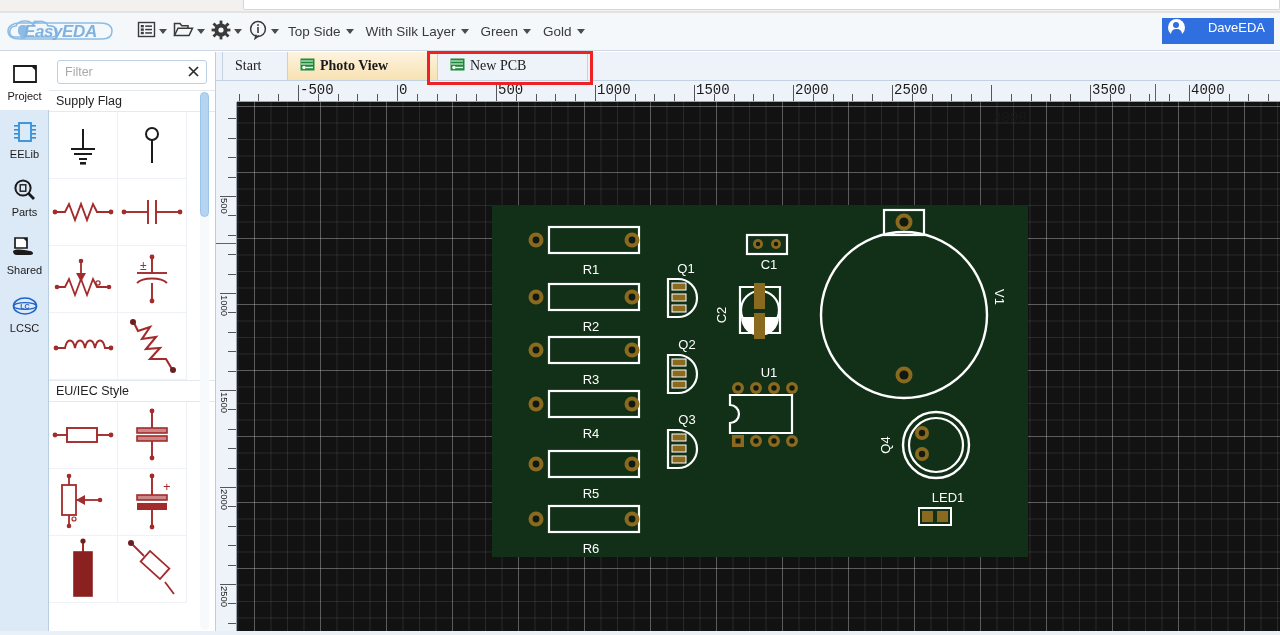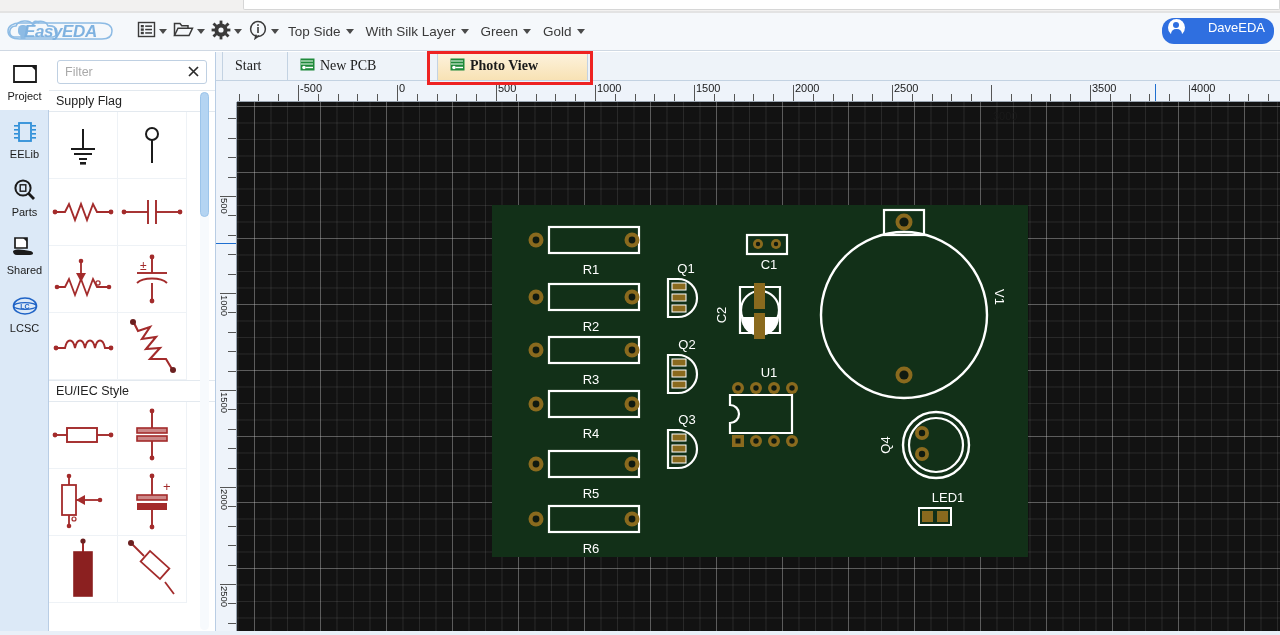--- a/index.html
+++ b/index.html
@@ -55,21 +55,21 @@
     border-top: 5px solid #4a4a4a;
   }
   .tb-text-btn {
     display: flex; align-items: center; gap: 5px;
     font-size: 13.5px; color: #3a3a3a; padding: 3px 6px;
     cursor: pointer; white-space: nowrap; text-align: center;
   }
 
   .user-btn {
     position: absolute; right: 6px; top: 5px;
-    background: #2f6fe0; color: #fff; border-radius: 12px;
+    background: #2f6fe0; color: #fff; border-radius: 0;
     height: 26px; display: flex; align-items: center; gap: 23px;
     padding: 0 9px 8px 6px; font-size: 13px; cursor: pointer;
   }
   .user-btn .av {
     width: 17px; height: 17px; border-radius: 50%; background: #fff;
     position: relative; flex: none;
   }
   .user-btn .av::before {
     content: ''; position: absolute; left: 5.5px; top: 3px;
     width: 6px; height: 6px; border-radius: 50%; background: #2f6fe0;
@@ -170,22 +170,22 @@
   }
   .vruler {
     position: absolute; left: 0; top: 21px; width: 21px; height: 533px;
     background: #eef3fa; border-right: 1px solid #9aa5b1;
   }
   .corner {
     position: absolute; left: 0; top: 0; width: 21px; height: 21px;
     background: #eef3fa; z-index: 3;
   }
   .ruler-label {
-    position: absolute; font-size: 11px; color: #1a1a1a;
-    font-family: Liberation Sans, sans-serif; white-space: nowrap;
+    position: absolute; font-size: 14px; color: #1a1a1a;
+    font-family: Liberation Mono, monospace; white-space: nowrap;
   }
   .vruler-label {
     position: absolute; font-size: 9.5px; color: #1a1a1a;
     writing-mode: vertical-rl; white-space: nowrap; left: 3px;
   }
   .tick { position: absolute; background: #555; }
   .grid-area {
     position: absolute; left: 21px; top: 21px; width: 1043px; height: 533px;
     background-color: #121212;
     background-image:
@@ -553,47 +553,47 @@
 
     <div class="lib-scrollbar">
       <div class="lib-thumb"></div>
     </div>
   </div>
 
   <div class="tabbar">
     <div class="tab first">
       <span>Start</span>
     </div>
+    <div class="tab wide active">
+      <span class="tab-pcb-icon">
+        <svg width="15" height="13" viewBox="0 0 15 13">
+          <rect x="0.5" y="0.5" width="14" height="12" fill="#1f8a3b"></rect>
+          <g stroke="#cfe9d4" stroke-width="1.2">
+            <path d="M1 3 L13 3"></path>
+              <path d="M1 6 L13 6"></path>
+          </g>
+          <circle cx="4" cy="9.5" r="1.8" fill="#ffffff"></circle>
+          <path d="M6 9.5 L13 9.5" stroke="#ffffff" stroke-width="1.4"></path>
+        </svg>
+      </span>
+      <span>Photo View</span>
+    </div>
     <div class="tab wide">
       <span class="tab-pcb-icon">
         <svg width="15" height="13" viewBox="0 0 15 13">
           <rect x="0.5" y="0.5" width="14" height="12" fill="#1f8a3b"></rect>
           <g stroke="#cfe9d4" stroke-width="1.2">
             <path d="M1 3 L13 3"></path>
               <path d="M1 6 L13 6"></path>
           </g>
           <circle cx="4" cy="9.5" r="1.8" fill="#ffffff"></circle>
           <path d="M6 9.5 L13 9.5" stroke="#ffffff" stroke-width="1.4"></path>
         </svg>
       </span>
       <span>New PCB</span>
-    </div>
-    <div class="tab wide active">
-      <span class="tab-pcb-icon">
-        <svg width="15" height="13" viewBox="0 0 15 13">
-          <rect x="0.5" y="0.5" width="14" height="12" fill="#1f8a3b"></rect>
-          <g stroke="#cfe9d4" stroke-width="1.2">
-            <path d="M1 3 L13 3"></path>
-              <path d="M1 6 L13 6"></path>
-          </g>
-          <circle cx="4" cy="9.5" r="1.8" fill="#ffffff"></circle>
-          <path d="M6 9.5 L13 9.5" stroke="#ffffff" stroke-width="1.4"></path>
-        </svg>
-      </span>
-      <span>Photo View</span>
     </div>
   </div>
   <div class="tab-highlight"></div>
 
   <div class="canvas-wrap">
 
     <div class="grid-area">
 
       <svg class="pcb-svg" width="540" height="355" viewBox="0 0 540 355">
         <rect x="0" y="0" width="536" height="352" fill="#123018"></rect>

